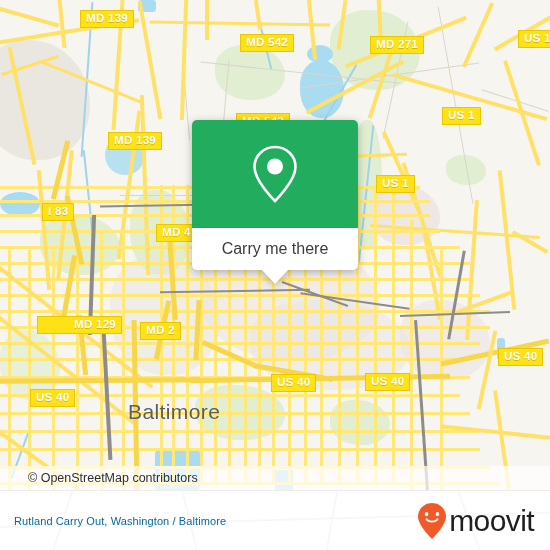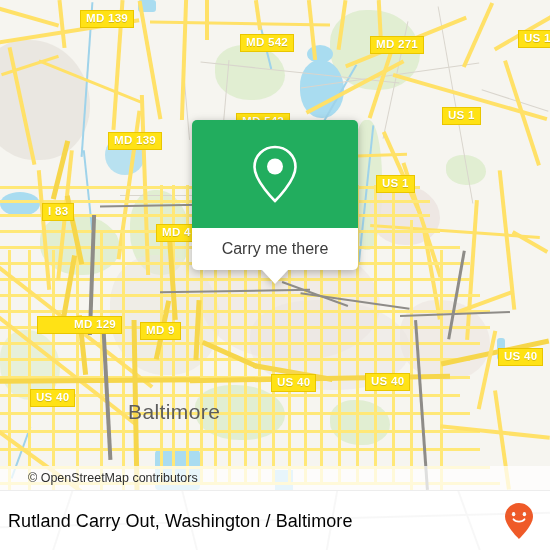--- a/index.html
+++ b/index.html
@@ -69,21 +69,21 @@
     display:flex;align-items:center;
   }
   .attrib span{font-size:12.5px;color:#2f2f2f;padding-left:28px;}
 
   
   .footer{
     position:absolute;left:0;top:490px;width:550px;height:60px;background:#ffffff;
     display:flex;align-items:center;justify-content:space-between;
     border-top:1px solid #ededed;
   }
-  .footer-title{font-size:18px;color:#000000;padding-left:8px;letter-spacing:.1px;}
+  .footer-title{font-size:11px;color:#0369a1;padding-left:14px;letter-spacing:.1px;}
   .brand{display:flex;align-items:center;padding-right:16px;}
   .brand-word{font-size:30px;color:#1e1e1e;letter-spacing:-.6px;margin-left:2px;font-weight:500;}
   .faint-streets{position:absolute;inset:0;overflow:hidden;opacity:.07;pointer-events:none;}
   .faint-streets div{position:absolute;background:#999;}
 </style>
 </head>
 <body>
 
 <div class="screen">
 
@@ -253,21 +253,21 @@
     <div class="shield" style="left:240px;top:34px;">MD 542</div>
     <div class="shield" style="left:370px;top:36px;">MD 271</div>
     <div class="shield" style="left:518px;top:30px;">US 1</div>
     <div class="shield" style="left:108px;top:132px;">MD 139</div>
     <div class="shield" style="left:236px;top:113px;">MD 542</div>
     <div class="shield" style="left:442px;top:107px;">US 1</div>
     <div class="shield" style="left:376px;top:175px;">US 1</div>
     <div class="shield" style="left:42px;top:203px;">I 83</div>
     <div class="shield" style="left:156px;top:224px;">MD 4</div>
     <div class="shield" style="left:37px;top:316px;padding-left:36px;">MD 129</div>
-    <div class="shield" style="left:140px;top:322px;">MD 9</div>
+    <div class="shield" style="left:140px;top:322px;">MD 2</div>
     <div class="shield" style="left:271px;top:374px;">US 40</div>
     <div class="shield" style="left:365px;top:373px;">US 40</div>
     <div class="shield" style="left:498px;top:348px;">US 40</div>
     <div class="shield" style="left:30px;top:389px;">US 40</div>
 
     <div class="city-label" style="left:128px;top:400px;">Baltimore</div>
 
     <div class="popup">
       <div class="popup-top">
         <svg width="52" height="62" viewBox="0 0 52 62">
@@ -295,16 +295,17 @@
       <div style="left:0px;top:28px;width:550px;height:2px;transform:rotate(-1.5deg);"></div>
     </div>
     <div class="footer-title">Rutland Carry Out, Washington / Baltimore</div>
     <div class="brand">
       <svg width="30" height="38" viewBox="0 0 30 38">
         <path d="M15 1 C7.3 1 1 7.1 1 14.6 C1 24 15 37 15 37 C15 37 29 24 29 14.6 C29 7.1 22.7 1 15 1 Z" fill="#ef5a28"></path>
         <ellipse cx="9.6" cy="12.2" rx="1.7" ry="2.1" fill="#ffffff"></ellipse>
         <ellipse cx="20.4" cy="12.2" rx="1.7" ry="2.1" fill="#ffffff"></ellipse>
         <path d="M9.5 17.3 C11.6 20.4 18.4 20.4 20.5 17.3" fill="none" stroke="#ffffff" stroke-width="1.8" stroke-linecap="round"></path>
       </svg>
+      <span class="brand-word">moovit</span>
     </div>
   </div>
 
 </div>
 
 </body></html>

